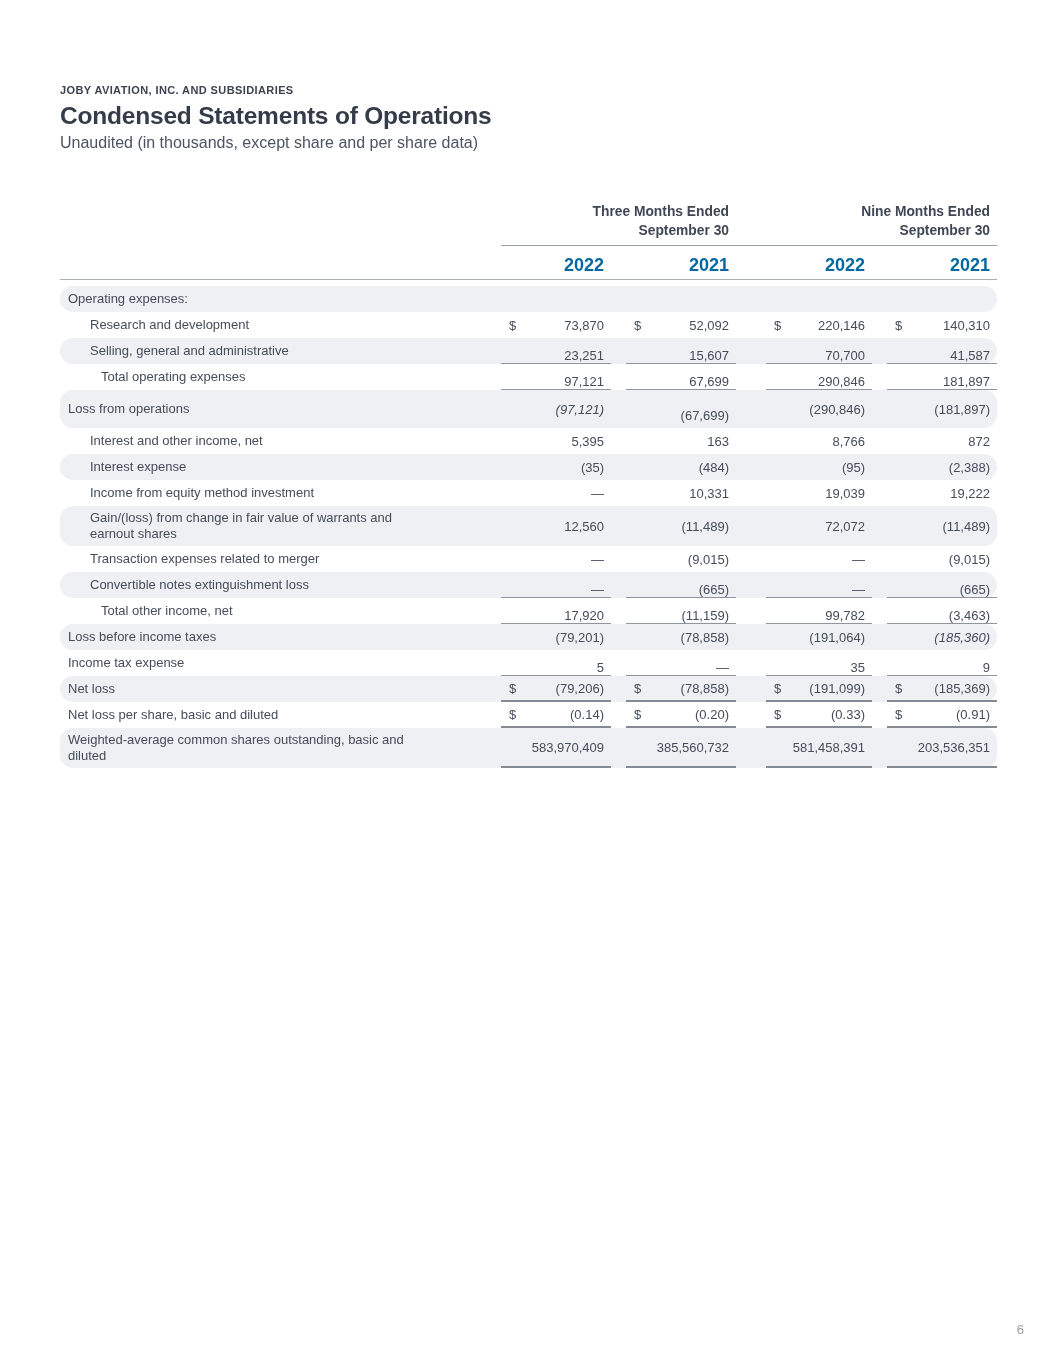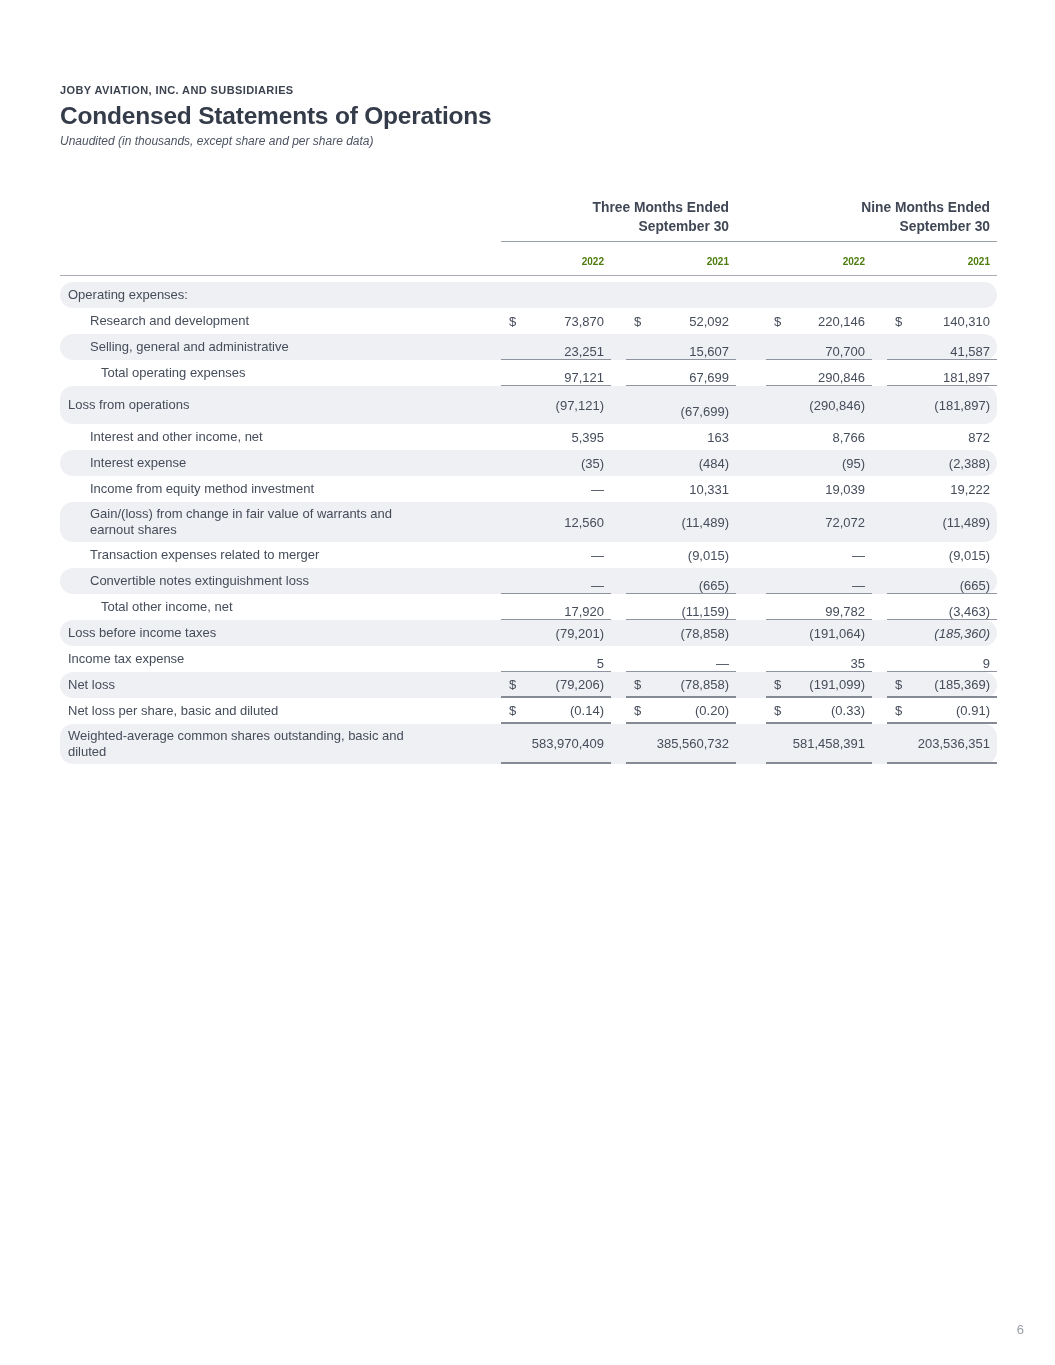--- a/index.html
+++ b/index.html
@@ -15,21 +15,21 @@
 
   
   .eyebrow {
     font-size: 11px; font-weight: bold; letter-spacing: 0.4px;
     color: #3c434f;
   }
   .title {
     font-size: 24.5px; font-weight: bold; color: #343b49;
     letter-spacing: -0.2px; margin: 6px 0 4px;
   }
-  .subtitle { font-size: 12px; color: #4c5361; font-style: italic; }
+  .subtitle { font-size: 16px; color: #4c5361; }
 
   
   .fin-table { margin-top: 50px; }
 
   .grid-row {
     display: grid;
     grid-template-columns: 1fr 110px 15px 110px 30px 106px 15px 110px;
     align-items: center;
   }
 
@@ -44,21 +44,21 @@
   .months-rule {
     margin-left: 441px; margin-top: 5px;
     border-bottom: 1.5px solid #9aa0a8; height: 0;
   }
 
   .years-row {
     height: 34px; padding-top: 6px;
     border-bottom: 1.5px solid #a9adb4;
   }
   .ycell {
-    font-weight: bold; font-size: 10px; color: #4d7c0f;
+    font-weight: bold; font-size: 18px; color: #0369a1;
     text-align: right; padding-right: 7px; align-self: center;
   }
   .yc0 { grid-column: 2; } .yc1 { grid-column: 4; }
   .yc2 { grid-column: 6; } .yc3 { grid-column: 8; }
 
   .tbody { margin-top: 6px; }
   .body-row { min-height: 26px; }
   .body-row.shaded { background: #eff0f3; border-radius: 13px; }
 
   .label {
@@ -170,21 +170,21 @@
           </div>
           <div class="cell u-thin" style="grid-column: 6;">
             <span>290,846</span>
           </div>
           <div class="cell u-thin" style="grid-column: 8;">
             <span>181,897</span>
           </div>
         </div>
         <div class="grid-row body-row shaded">
           <div class="label">Loss from operations</div>
-          <div class="cell" style="grid-column: 2;">
+          <div class="cell" style="grid-column: 2; font-style: italic;">
             <span>(97,121)</span>
           </div>
           <div class="cell" style="grid-column: 4; margin-top: 12px;">
             <span>(67,699)</span>
           </div>
           <div class="cell" style="grid-column: 6;">
             <span>(290,846)</span>
           </div>
           <div class="cell" style="grid-column: 8;">
             <span>(181,897)</span>

